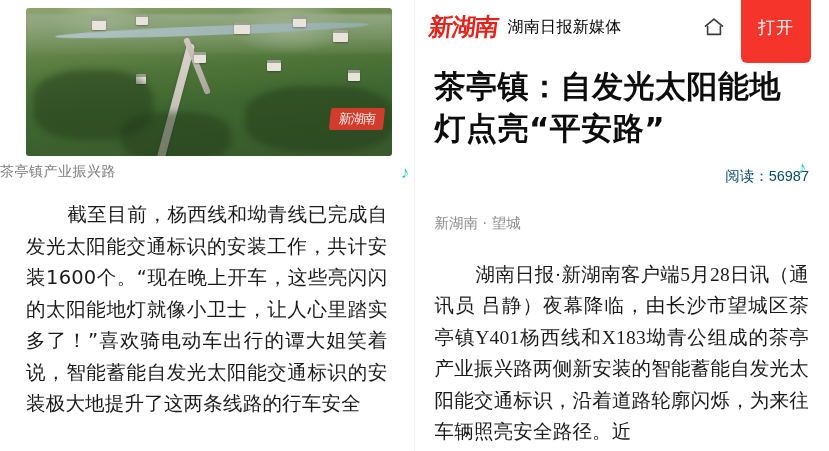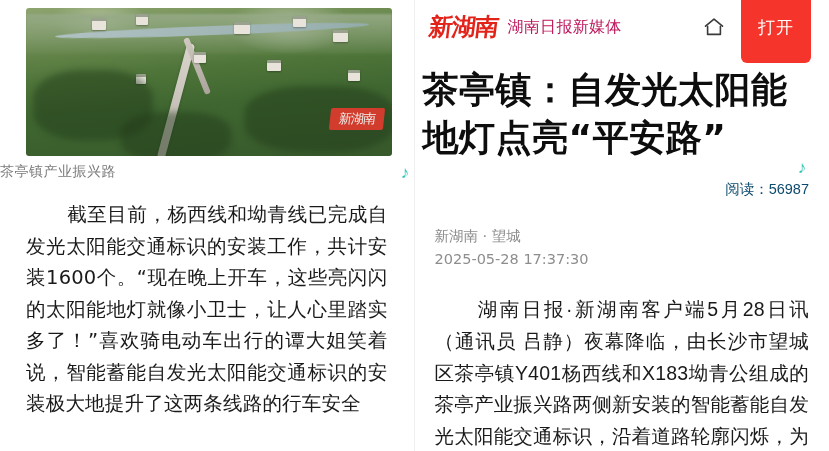--- a/index.html
+++ b/index.html
@@ -161,21 +161,21 @@
     font-size: 24px;
     font-weight: bold;
     color: #e2231a;
     font-family: "DejaVu Sans", sans-serif;
     letter-spacing: -1px;
     transform: skewX(-7deg);
     white-space: nowrap;
   }
   .brand-sub {
     font-size: 16px;
-    color: #be185d;
+    color: #000000;
     white-space: nowrap;
     letter-spacing: 0.3px;
     font-family: "DejaVu Sans", sans-serif;
   }
   .topbar-spacer { flex: 1 1 auto; }
   .home-icon-btn {
     width: 34px;
     height: 34px;
     display: flex;
     align-items: center;
@@ -187,22 +187,22 @@
     color: #ffffff;
     border: none;
     border-radius: 6px;
     font-size: 17px;
     padding: 24px 17px;
     font-family: "DejaVu Sans", sans-serif;
     cursor: pointer;
     letter-spacing: 1px;
   }
   .article-title {
-    margin: 12px 20px 0 8px;
-    font-size: 36px;
+    margin: 12px 20px 0 20px;
+    font-size: 31px;
     line-height: 1.34;
     font-weight: bold;
     color: #0d0d0d;
     font-family: "DejaVu Sans", sans-serif;
     letter-spacing: 0.5px;
   }
   .meta-row {
     margin: 16px 20px 0 20px;
     display: flex;
     align-items: flex-start;
@@ -221,21 +221,21 @@
     font-family: Liberation Sans, sans-serif;
     padding-top: 2px;
   }
   .right-body {
     margin: 24px 20px 0 20px;
     font-size: 19.5px;
     line-height: 1.62;
     color: #1a1a1a;
     text-align: justify;
     letter-spacing: 0.2px;
-    font-family: Liberation Sans, sans-serif;
+    font-family: Liberation Serif, serif;
   }
   .right-body .indent { display: inline-block; width: 2.1em; }
   .note-btn-right {
     position: absolute;
     right: 14px;
     top: 155px;
     width: 26px;
     height: 26px;
     border-radius: 50%;
     display: flex;
@@ -297,21 +297,20 @@
         </svg>
       </div>
       <button class="open-btn">打开</button>
     </div>
 
     <div class="article-title">茶亭镇：自发光太阳能地灯点亮“平安路”</div>
 
     <div class="meta-row">
       <div class="meta-left">
         <div>新湖南 · 望城</div>
-        <div>2025-05-28 17:37:30</div>
       </div>
       <div class="meta-right"><span>阅读：</span><span>56987</span></div>
     </div>
 
     <div class="right-body"><span class="indent"></span><span>湖南日报·新湖南客户端5月28日讯（通讯员 吕静）夜幕降临，由长沙市望城区茶亭镇Y401杨西线和X183坳青公组成的茶亭产业振兴路两侧新安装的智能蓄能自发光太阳能交通标识，沿着道路轮廓闪烁，为来往车辆照亮安全路径。近</span></div>
 
     <div class="note-btn-right">♪</div>
   </div>
 
 </div>

